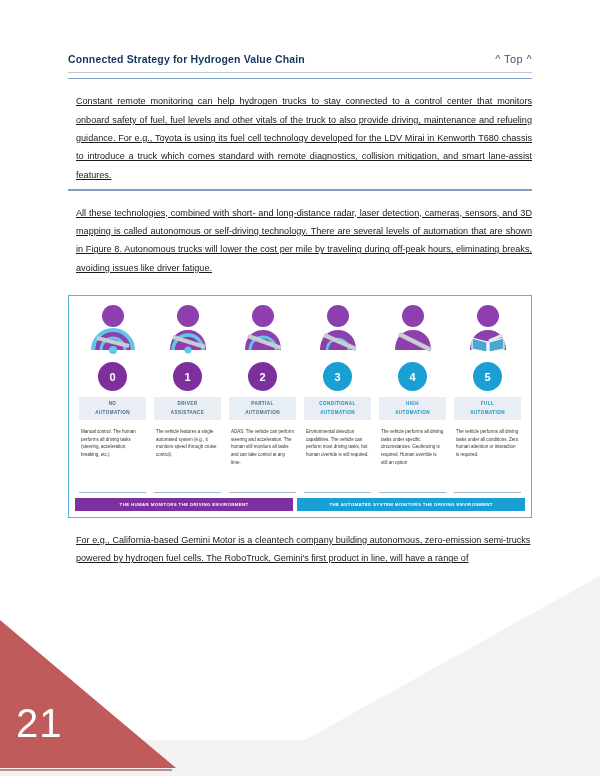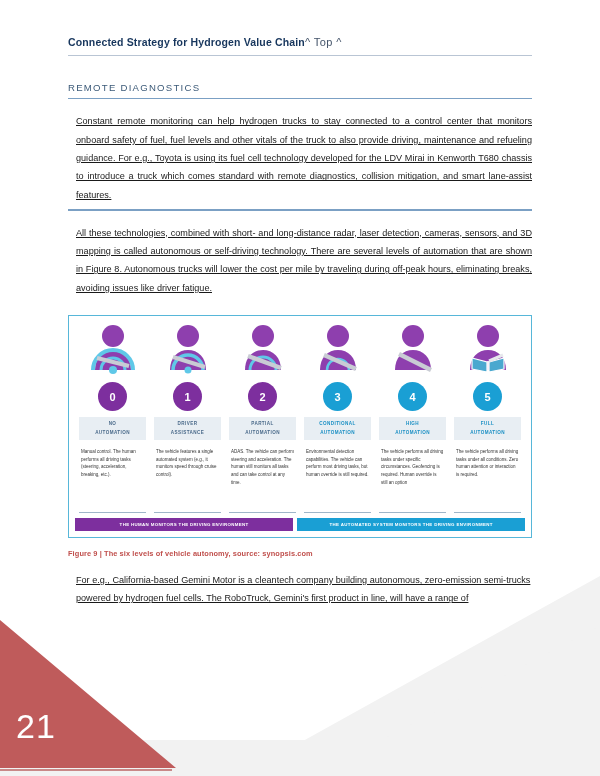--- a/index.html
+++ b/index.html
@@ -62,37 +62,38 @@
     width: 172px;
     height: 2px;
     background: #c98888;
     z-index: 2;
   }
   .page-number {
     position: absolute;
     left: 16px;
     bottom: 30px;
     color: #ffffff;
-    font-size: 34px;
+    font-size: 40px;
     font-weight: 400;
     letter-spacing: 1px;
     z-index: 3;
     font-family: "Liberation Sans", sans-serif;
   }
 
   
   .page-inner {
     position: relative;
     z-index: 5;
     padding: 0 68px;
   }
   .doc-header {
-    padding-top: 36px;
+    padding-top: 53px;
     display: flex;
     align-items: baseline;
+    justify-content: space-between;
   }
   .doc-header-title {
     font-size: 10.5px;
     font-weight: bold;
     color: #17365d;
     letter-spacing: 0.15px;
   }
   .top-link {
     font-size: 11px;
     color: #44546a;
@@ -229,21 +230,20 @@
 <div class="page-number">21</div>
 
 <div class="page-inner">
 
   <div class="doc-header">
     <div class="doc-header-title">Connected Strategy for Hydrogen Value Chain</div>
     <div class="top-link">^ Top ^</div>
   </div>
   <div class="header-rule"></div>
 
-  <div class="section-head">REMOTE DIAGNOSTICS</div>
   <div class="section-rule"></div>
   <p class="body">Constant remote monitoring can help hydrogen trucks to stay connected to a control center that monitors onboard safety of fuel, fuel levels and other vitals of the truck to also provide driving, maintenance and refueling guidance. For e.g., Toyota is using its fuel cell technology developed for the LDV Mirai in Kenworth T680 chassis to introduce a truck which comes standard with remote diagnostics, collision mitigation, and smart lane-assist features.</p>
 
   <div class="section-rule"></div>
   <p class="body">All these technologies, combined with short- and long-distance radar, laser detection, cameras, sensors, and 3D mapping is called autonomous or self-driving technology. There are several levels of automation that are shown in Figure 8. Autonomous trucks will lower the cost per mile by traveling during off-peak hours, eliminating breaks, avoiding issues like driver fatigue.</p>
 
   <div class="figure-wrap">
     <div class="levels-row">
 
       <div class="level-col">
@@ -347,17 +347,16 @@
       </div>
 
     </div>
 
     <div class="banners-row">
       <div class="banner banner-human">THE HUMAN MONITORS THE DRIVING ENVIRONMENT</div>
       <div class="banner banner-auto">THE AUTOMATED SYSTEM MONITORS THE DRIVING ENVIRONMENT</div>
     </div>
   </div>
 
-  <div class="figure-caption">Figure 9 | The six levels of vehicle autonomy, source: synopsis.com</div>
 
   <p class="body noj">For e.g., California-based Gemini Motor is a cleantech company building autonomous, zero-emission semi-trucks powered by hydrogen fuel cells. The RoboTruck, Gemini's first product in line, will have a range of</p>
 
 </div>
 
 </body></html>

